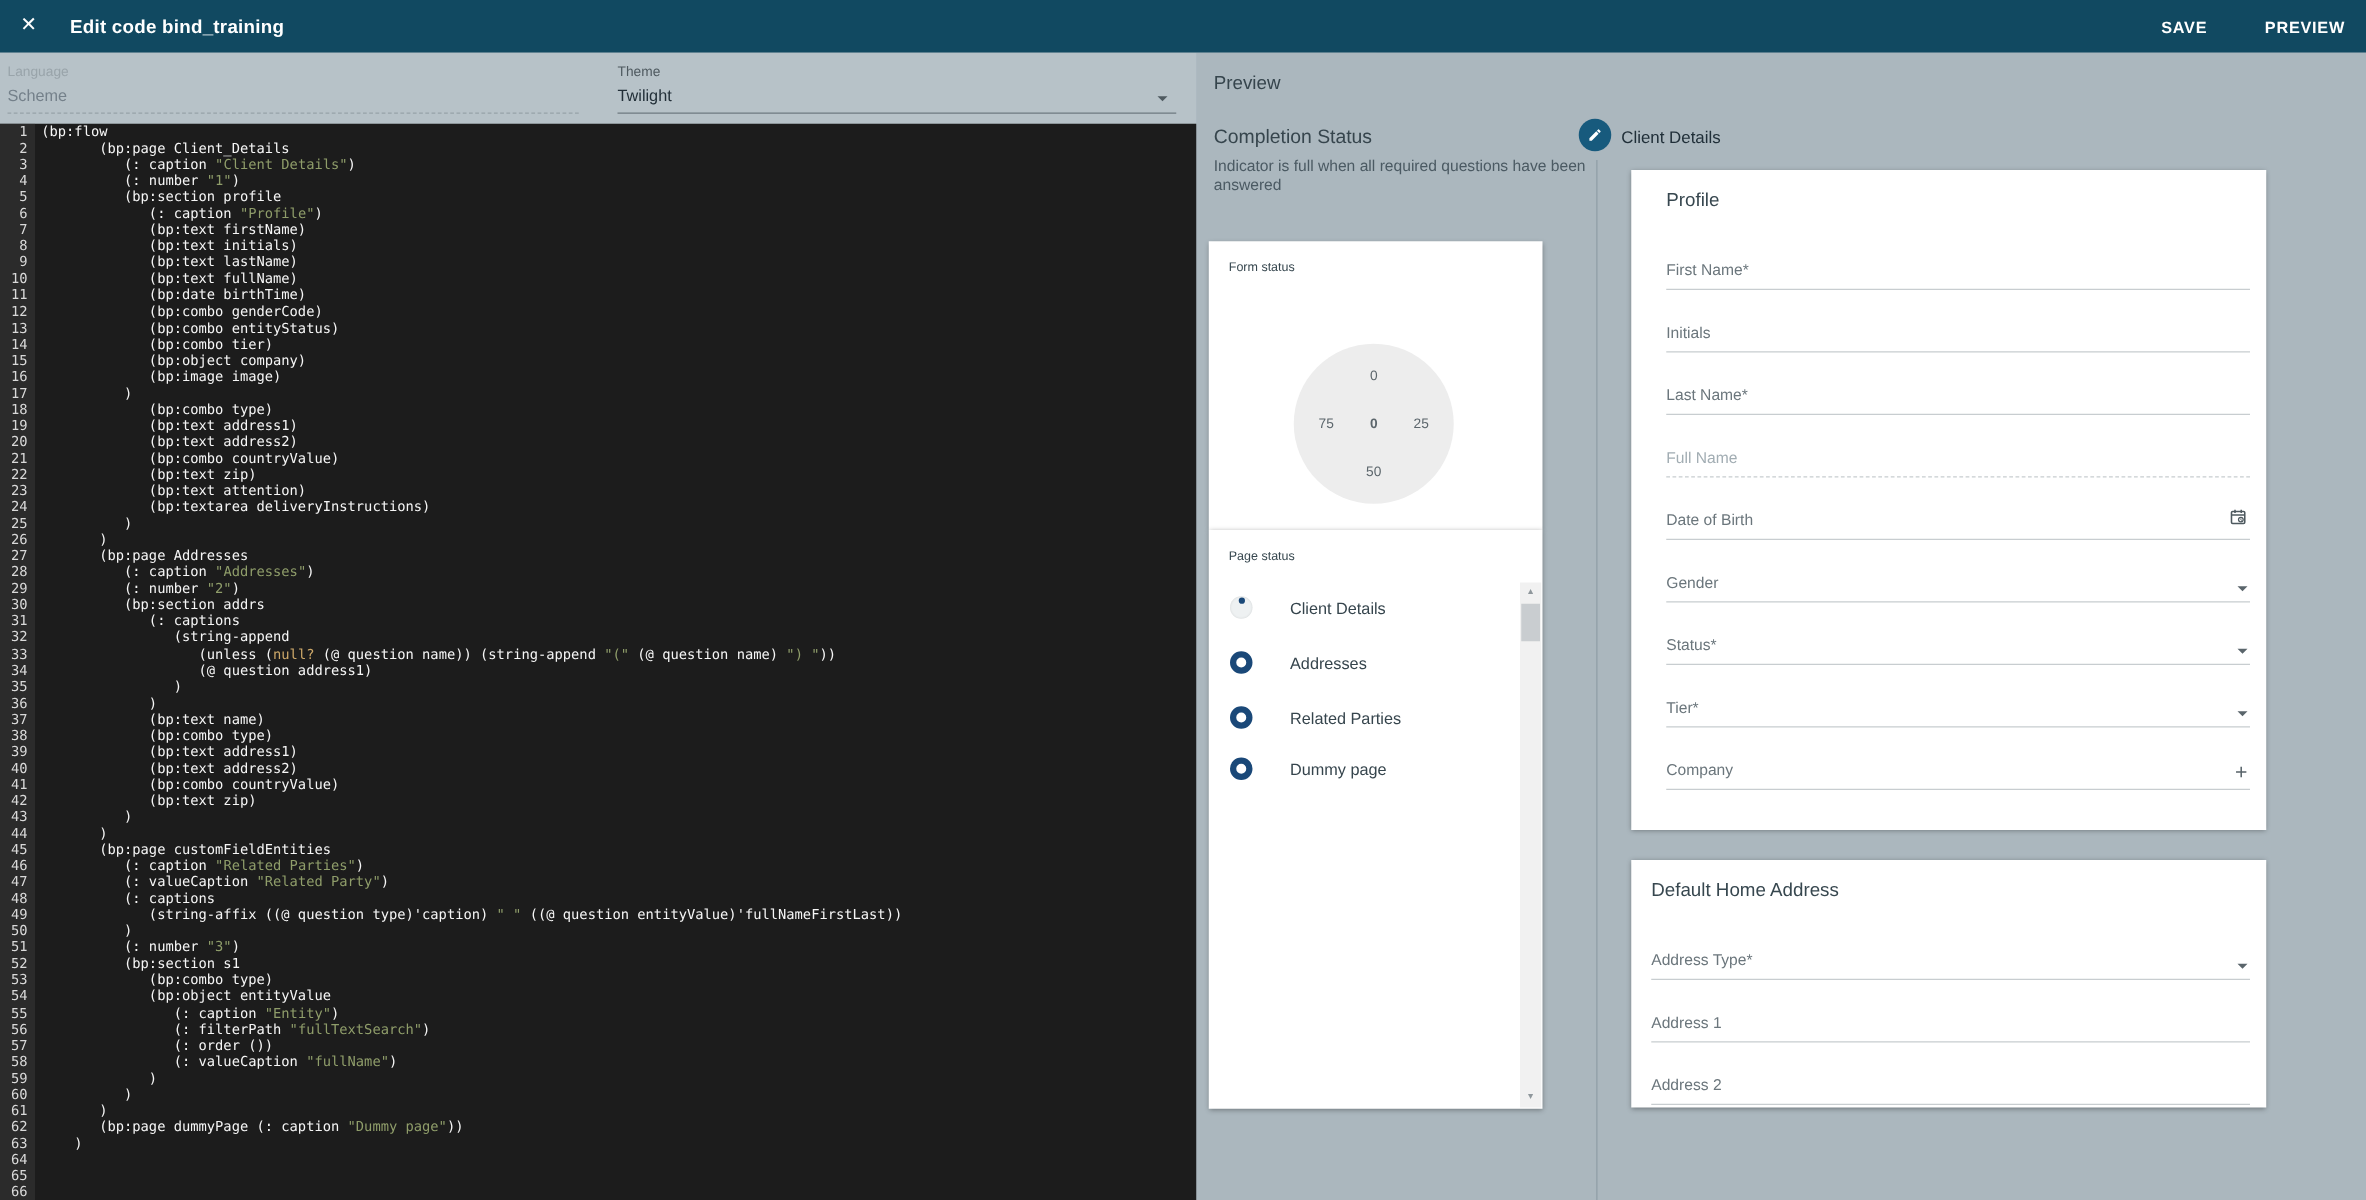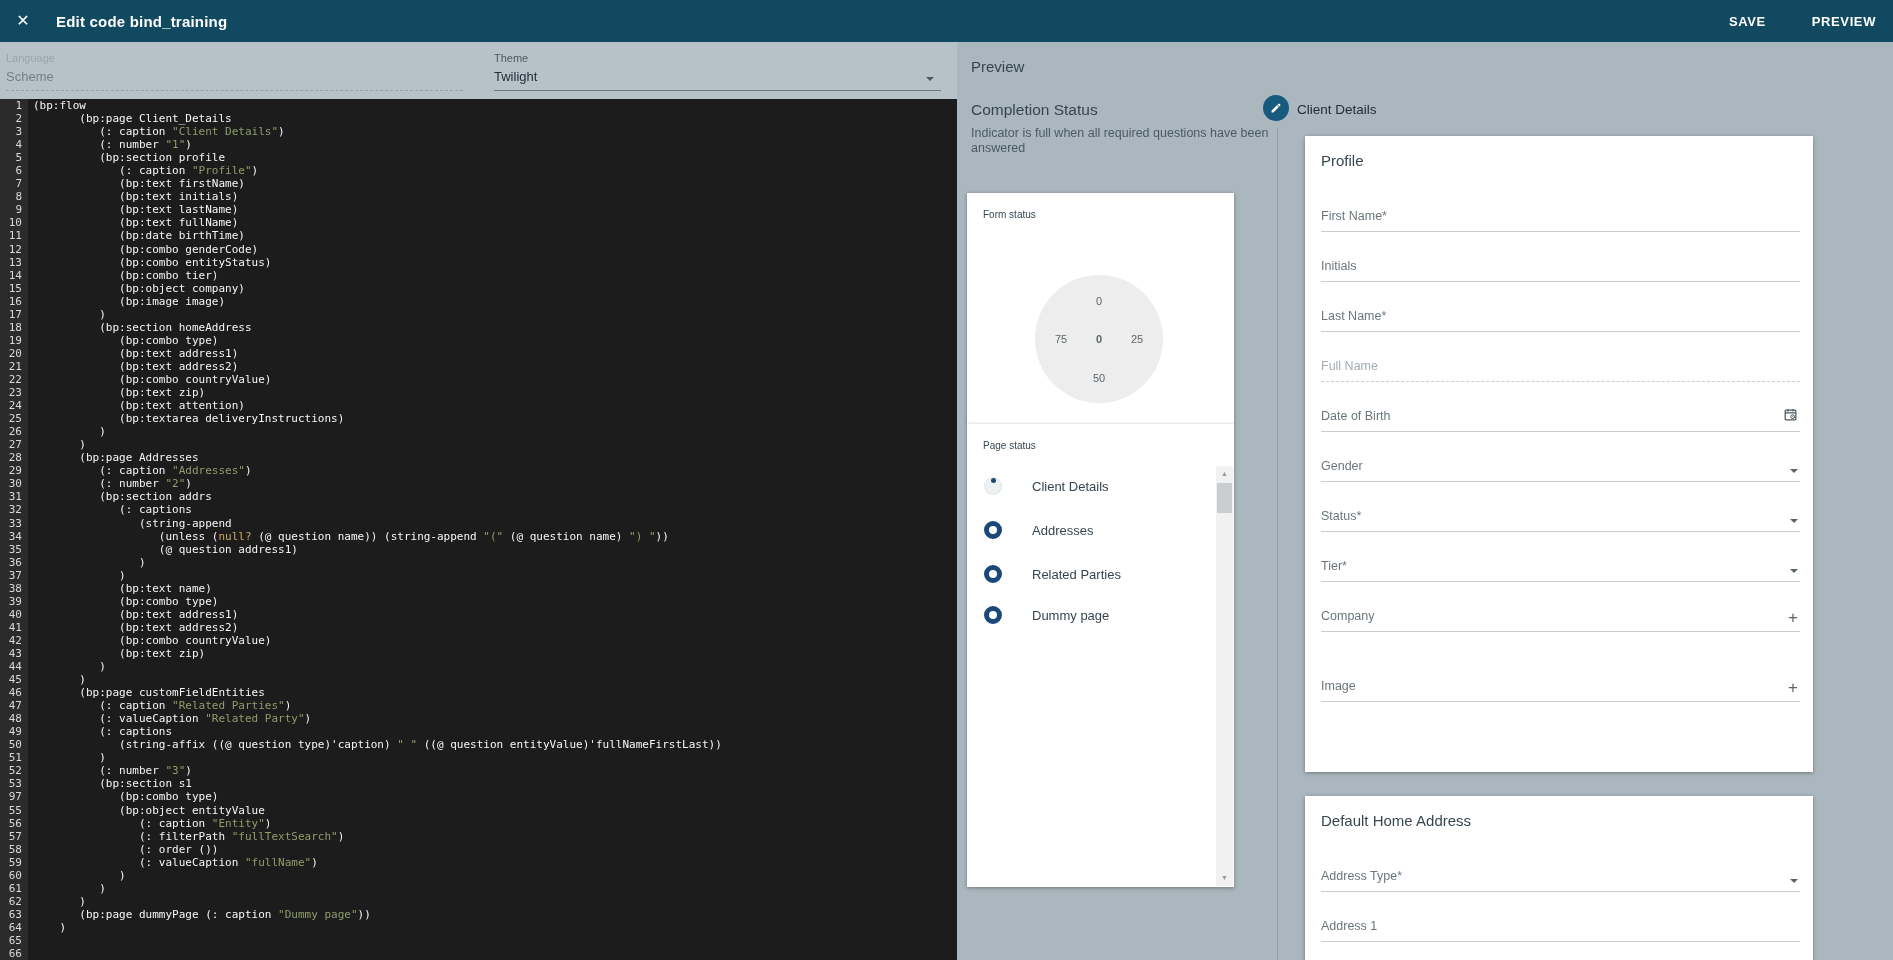--- a/index.html
+++ b/index.html
@@ -65,21 +65,21 @@
   .ps-arrow-up { top:0; } .ps-arrow-down { bottom:0; }
   .ps-thumb { position:absolute; left:1px; top:17px; width:15px; height:30px; background:#c9cdd0; }
 
   .v-divider { position:absolute; left:320px; top:86px; bottom:0; width:1px; background:#909ea6; }
   .edit-page-btn { position:absolute; left:306px; top:53px; width:26px; height:26px; border-radius:50%; background:#175a7d; border:none; cursor:pointer; display:flex; align-items:center; justify-content:center; }
   .form-page-title { position:absolute; left:340px; top:60px; font-size:13.5px; font-weight:500; color:#202f39; }
 
   .form-col { position:absolute; left:348px; top:94px; width:508px; }
   .section-card { position:relative; background:#fff; box-shadow:0 1px 4px rgba(0,0,0,.35); width:508px; }
   .section-card + .section-card { margin-top:24px; }
-  .profile-card { height:636px; overflow:hidden; }
+  .profile-card { height:528px; overflow:hidden;padding-left:12px; }
   .address-card { padding-bottom:2px; }
   .section-title { padding:16px 0 0 16px; font-size:15px; color:#37474f; line-height:18px; }
   .field { position:relative; margin:0 13px 0 16px; padding-top:27px; cursor:text; }
   .field.first { padding-top:39px; }
   .field.tall { padding-top:47px; }
   .field-label { display:block; font-size:12.5px; line-height:15px; color:#6b767c; }
   .field.computed .field-label { color:#a2adb3; }
   .field-underline { border-bottom:1px solid #c8cdd0; padding-top:7px; }
   .field.computed .field-underline { border-bottom-style:dashed; }
   .fld-caret { position:absolute; right:2px; bottom:9px; width:0; height:0; border-left:4px solid transparent; border-right:4px solid transparent; border-top:4px solid #5a656b; }
@@ -158,21 +158,21 @@
         <div class="ln">44</div>
         <div class="ln">45</div>
         <div class="ln">46</div>
         <div class="ln">47</div>
         <div class="ln">48</div>
         <div class="ln">49</div>
         <div class="ln">50</div>
         <div class="ln">51</div>
         <div class="ln">52</div>
         <div class="ln">53</div>
-        <div class="ln">97</div>
+        <div class="ln">54</div>
         <div class="ln">55</div>
         <div class="ln">56</div>
         <div class="ln">57</div>
         <div class="ln">58</div>
         <div class="ln">59</div>
         <div class="ln">60</div>
         <div class="ln">61</div>
         <div class="ln">62</div>
         <div class="ln">63</div>
         <div class="ln">64</div>
@@ -190,21 +190,20 @@
         <div class="code-line">             (bp:text initials)</div>
         <div class="code-line">             (bp:text lastName)</div>
         <div class="code-line">             (bp:text fullName)</div>
         <div class="code-line">             (bp:date birthTime)</div>
         <div class="code-line">             (bp:combo genderCode)</div>
         <div class="code-line">             (bp:combo entityStatus)</div>
         <div class="code-line">             (bp:combo tier)</div>
         <div class="code-line">             (bp:object company)</div>
         <div class="code-line">             (bp:image image)</div>
         <div class="code-line">          )</div>
-        <div class="code-line">          (bp:section homeAddress</div>
         <div class="code-line">             (bp:combo type)</div>
         <div class="code-line">             (bp:text address1)</div>
         <div class="code-line">             (bp:text address2)</div>
         <div class="code-line">             (bp:combo countryValue)</div>
         <div class="code-line">             (bp:text zip)</div>
         <div class="code-line">             (bp:text attention)</div>
         <div class="code-line">             (bp:textarea deliveryInstructions)</div>
         <div class="code-line">          )</div>
         <div class="code-line">       )</div>
         <div class="code-line">       (bp:page Addresses</div>

